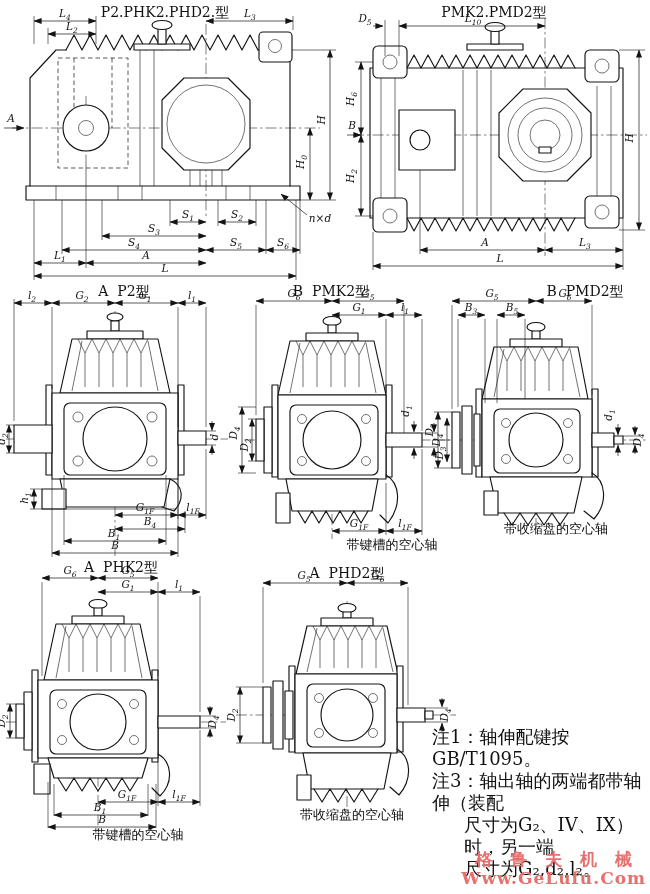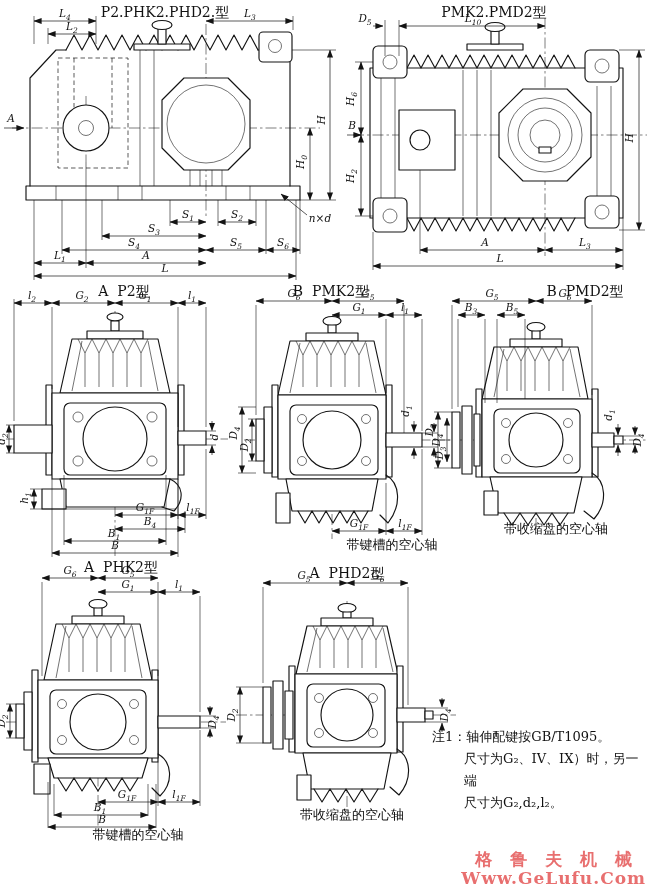--- a/index.html
+++ b/index.html
@@ -10,21 +10,21 @@
   .cap{position:absolute;transform:translateX(-50%);font-size:13px;white-space:pre;color:#111}
   .o{fill:none;stroke:#141414;stroke-width:1.15;stroke-linejoin:round;stroke-linecap:round}
   .of{fill:#ffffff;stroke:#141414;stroke-width:1.15;stroke-linejoin:round}
   .thin{fill:none;stroke:#141414;stroke-width:.6}
   .dl{fill:none;stroke:#141414;stroke-width:.7}
   .cl{fill:none;stroke:#141414;stroke-width:.55;stroke-dasharray:11 3 2.5 3}
   .hid{fill:none;stroke:#141414;stroke-width:.7;stroke-dasharray:4.5 3}
   text.dim{font-family:"DejaVu Serif","Liberation Serif",serif;font-style:italic;
            font-size:10.5px;fill:#111;text-anchor:middle}
   text.dim tspan.s{font-size:7.5px}
-  .notes{position:absolute;left:432px;top:726px;width:216px;font-size:13px;line-height:22px}
+  .notes{position:absolute;left:432px;top:726px;width:216px;font-size:18px;line-height:22px}
   .notes .cont{padding-left:32px}
   .wm{position:absolute;text-align:right;font-weight:bold;color:#e86f6f;white-space:pre}
   .wm1{right:12px;top:848px;font-size:17px;letter-spacing:6px}
   .wm2{right:4px;top:868px;font-size:17px;letter-spacing:1px}
 </style>
 </head>
 <body>
 
 <div class="page">
 
@@ -427,20 +427,21 @@
       <line class="dl" x1="12" y1="124" x2="12" y2="180" marker-start="url(#aG)" marker-end="url(#aG)"></line>
       <text class="dim" x="7" y="152" transform="rotate(-90 7 152)"><tspan>D</tspan><tspan class="s" dy="2.5">2</tspan></text>
       <line class="dl" x1="214" y1="135" x2="214" y2="144" marker-end="url(#aG)"></line>
       <line class="dl" x1="214" y1="169" x2="214" y2="160" marker-end="url(#aG)"></line>
       <text class="dim" x="220" y="152" transform="rotate(-90 220 152)"><tspan>D</tspan><tspan class="s" dy="2.5">4</tspan></text>
     </g>
   </svg>
 
   <div class="notes">
     <div>注1：轴伸配键按GB/T1095。</div>
+    <div>注3：轴出轴的两端都带轴伸（装配</div>
     <div class="cont">尺寸为G₂、IV、IX）时，另一端</div>
     <div class="cont">尺寸为G₂,d₂,l₂。</div>
   </div>
 
   <div class="wm wm2">Www.GeLufu.Com</div>
   <div class="wm wm1">格 鲁 夫 机 械</div>
 
 </div>
 
 </body></html>

